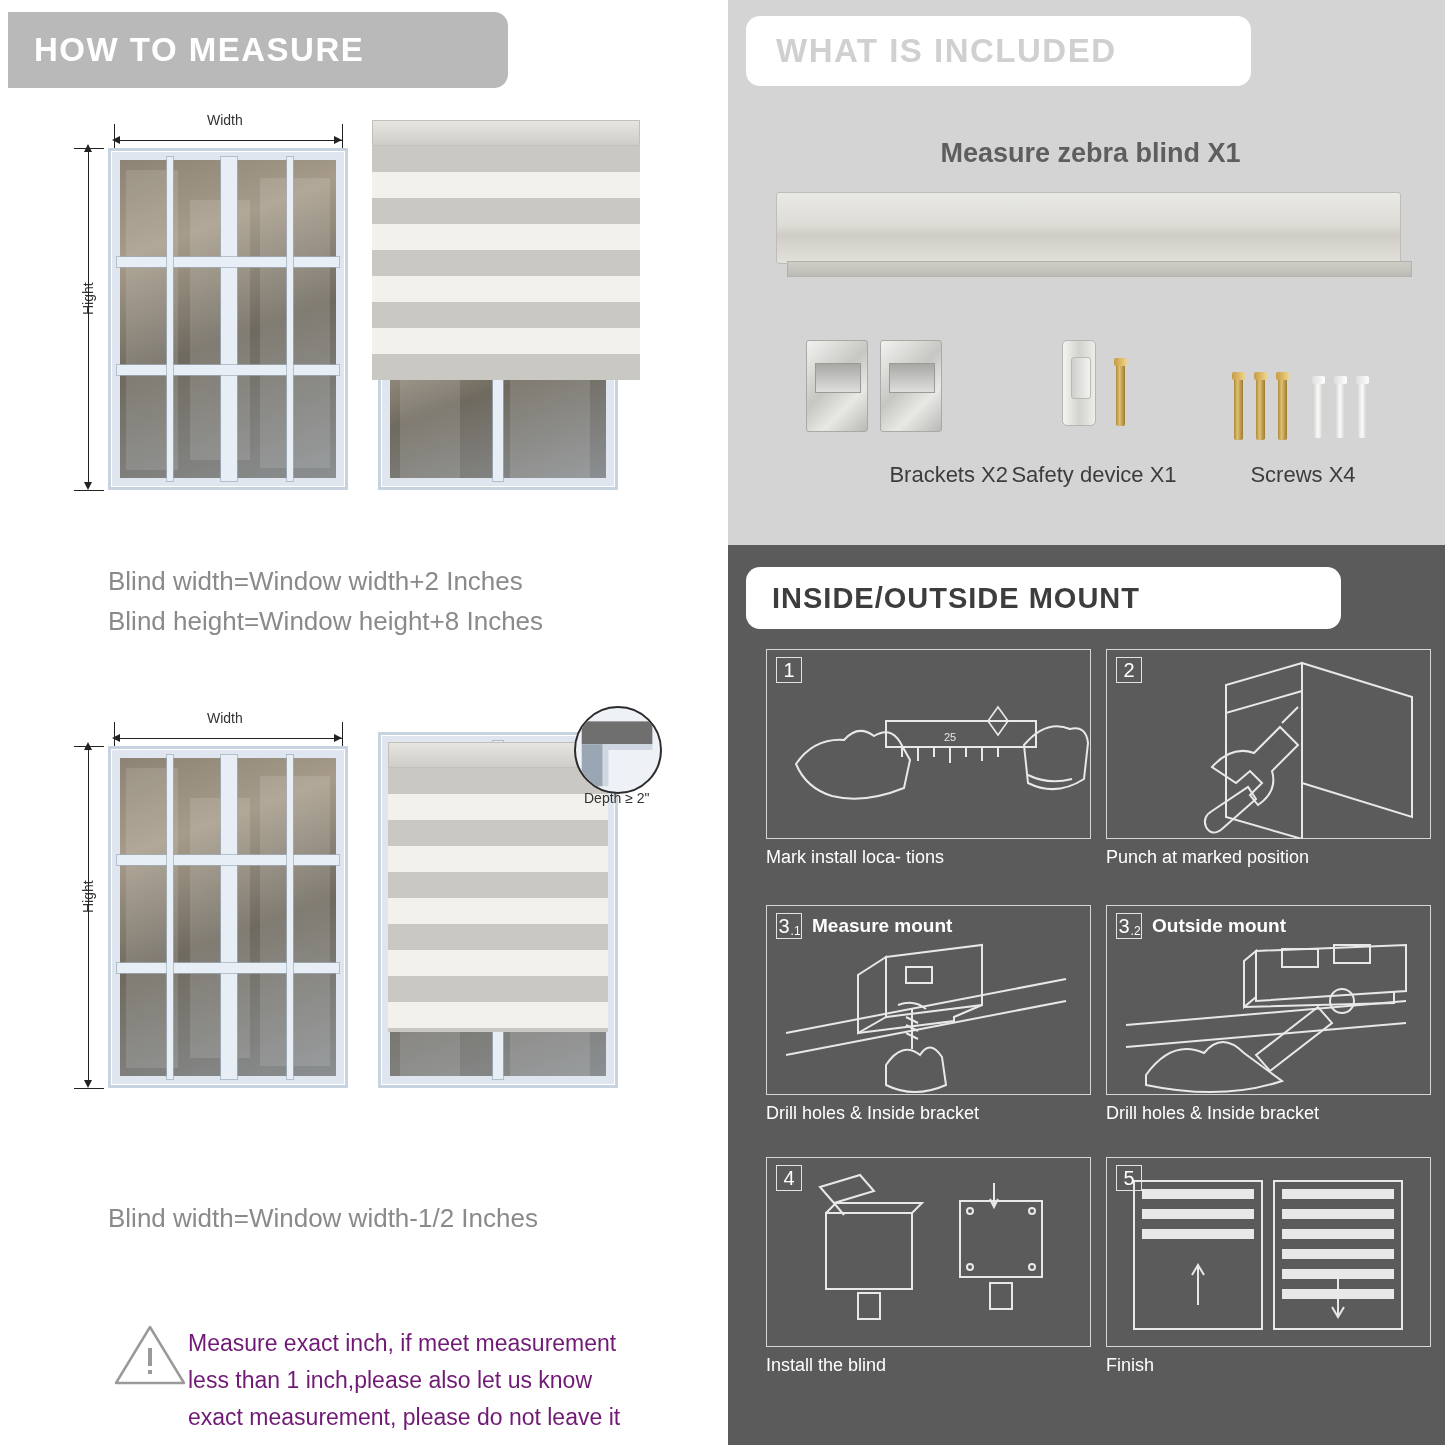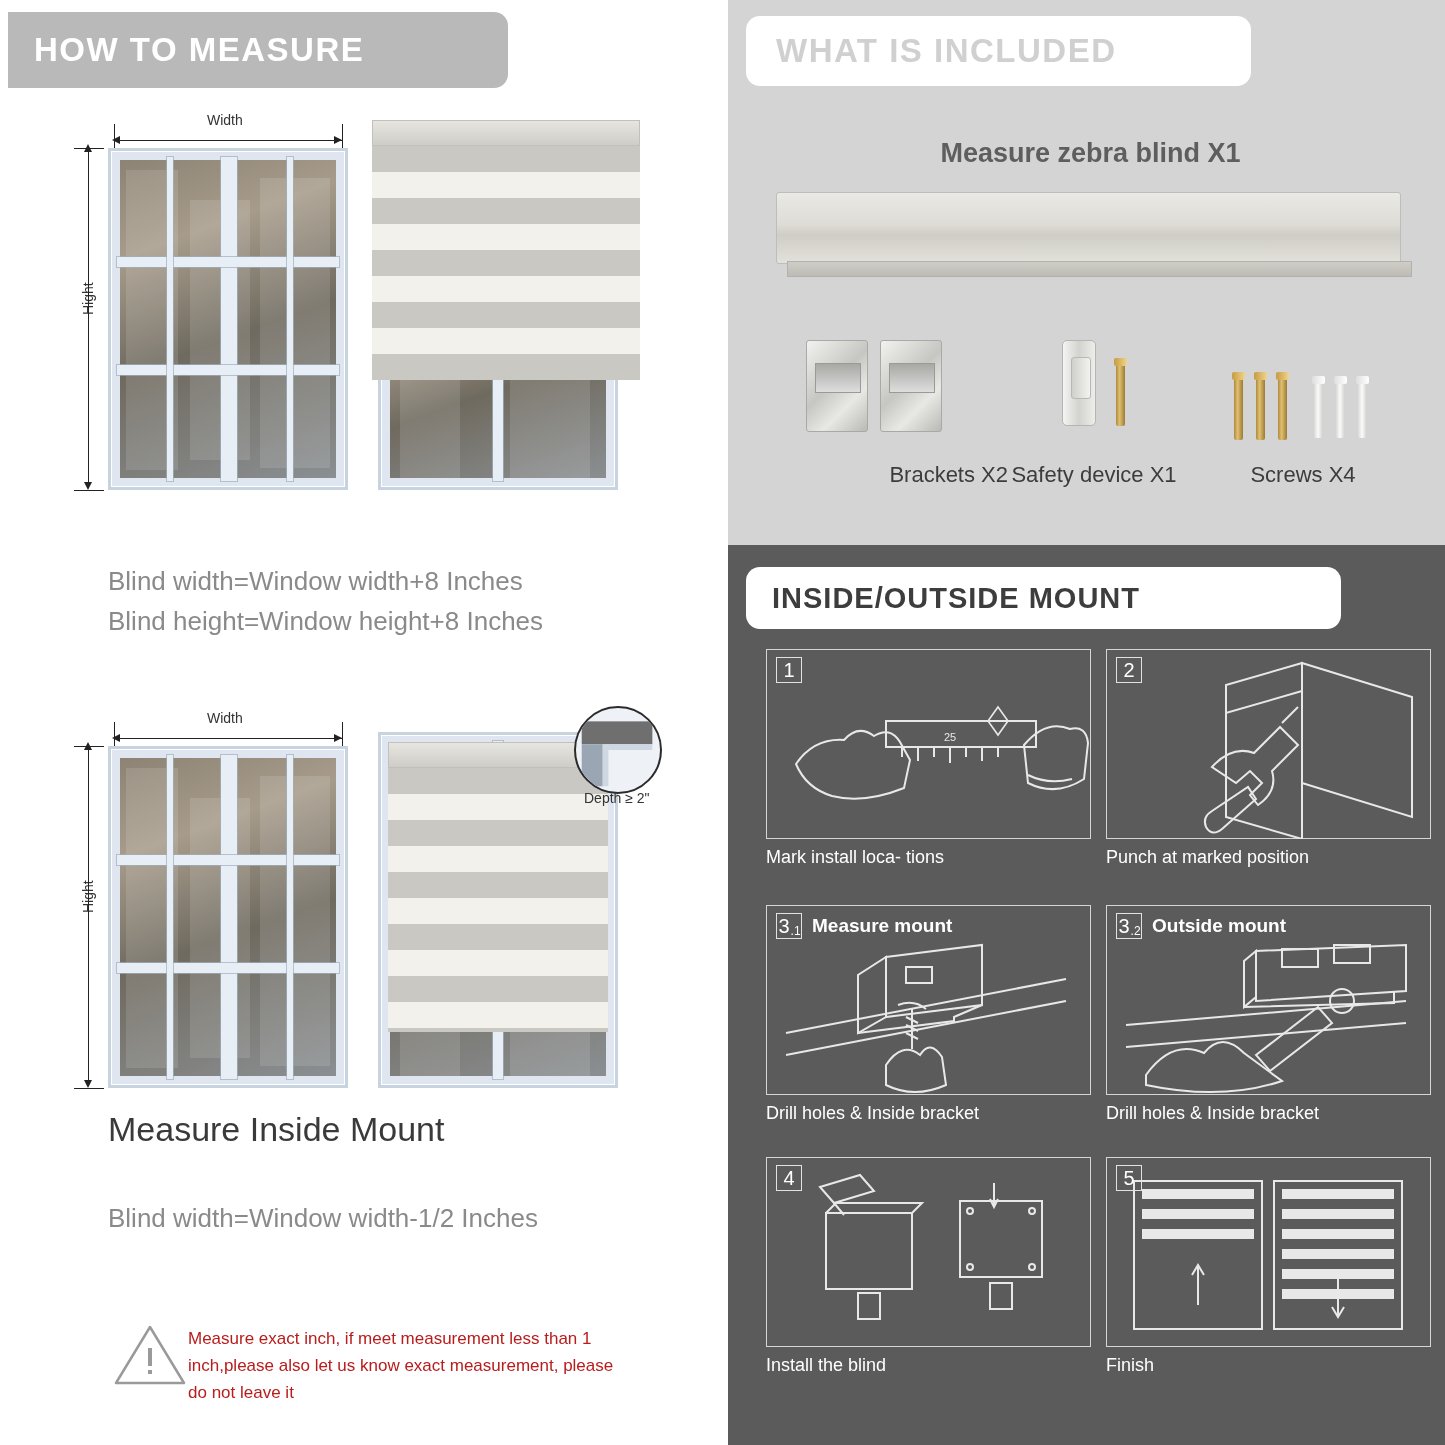--- a/index.html
+++ b/index.html
@@ -130,22 +130,22 @@
     color: #3a3a3a;
     font-weight: normal;
   }
   .subline {
     position: absolute;
     font-size: 26px;
     color: #8a8a8a;
   }
   .note {
     position: absolute;
-    font-size: 17px;
-    color: #b91c1c;
+    font-size: 23px;
+    color: #701a75;
     line-height: 1.6;
     width: 440px;
   }
   .warn-tri {
     position: absolute;
     width: 74px; height: 66px;
   }
 
   .depth-circle {
     position: absolute;
@@ -365,21 +365,21 @@
           <div class="bldg" style="left:120px; top:10px; width:80px; height:210px;"></div>
         </div>
         <div class="mullion-v" style="left:112px; top:6px; width:10px; bottom:6px;"></div>
       </div>
       <div class="blind" style="left:364px; top:20px; width:268px; height:260px;">
         <div class="blind-head"></div>
         <div class="blind-fabric" style="top:26px; bottom:0;"></div>
       </div>
     </div>
 
-    <div class="subline" style="left:100px; top:566px;">Blind width=Window width+8 Inches</div>
+    <div class="subline" style="left:100px; top:566px;">Blind width=Window width+2 Inches</div>
     <div class="subline" style="left:100px; top:606px;">Blind height=Window height+8 Inches</div>
 
     <div class="diagram" style="left:0; top:698px; width:712px; height:400px;">
 
       <div class="dim-label" style="left:199px; top:12px;">Width</div>
       <div class="arrowline-h" style="left:106px; top:40px; width:228px;"></div>
       <div class="arrow-head-l" style="left:104px; top:36px;"></div>
       <div class="arrow-head-r" style="left:326px; top:36px;"></div>
       <div class="tick-v" style="left:106px; top:24px; height:32px;"></div>
       <div class="tick-v" style="left:334px; top:24px; height:32px;"></div>
@@ -419,21 +419,20 @@
       <div class="depth-circle" style="left:566px; top:8px;">
         <svg viewBox="0 0 88 88">
           <rect x="6" y="14" width="74" height="24" fill="#6f6f6f"></rect>
           <rect x="6" y="38" width="22" height="44" fill="#9aa6b3"></rect>
           <path d="M28 38 L80 38 L80 44 L34 44 L34 82 L28 82 Z" fill="#cfd8e2"></path>
         </svg>
       </div>
       <div class="depth-label" style="left:576px; top:92px;">Depth ≥ 2"</div>
     </div>
 
-    <div class="heading" style="left:100px; top:1110px;">Measure Inside Mount</div>
     <div class="subline" style="left:100px; top:1203px;">Blind width=Window width-1/2 Inches</div>
 
     <div class="warn-tri" style="left:105px; top:1322px;">
       <svg viewBox="0 0 74 66">
         <path d="M37 5 L71 61 L3 61 Z" fill="none" stroke="#9a9a9a" stroke-width="2.5" stroke-linejoin="round"></path>
         <rect x="35" y="26" width="4" height="18" fill="#9a9a9a"></rect>
         <rect x="35" y="48" width="4" height="4" fill="#9a9a9a"></rect>
       </svg>
     </div>
     <div class="note" style="left:180px; top:1325px;">Measure exact inch, if meet measurement less than 1 inch,please also let us know exact measurement, please do not leave it</div>

